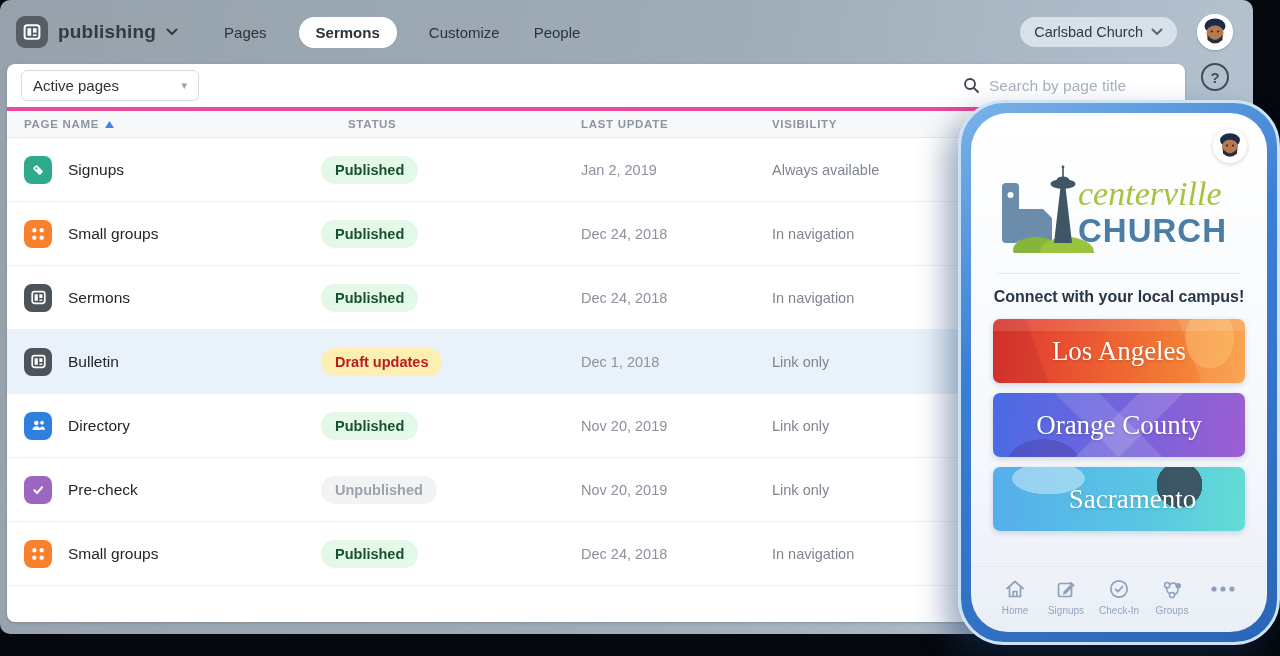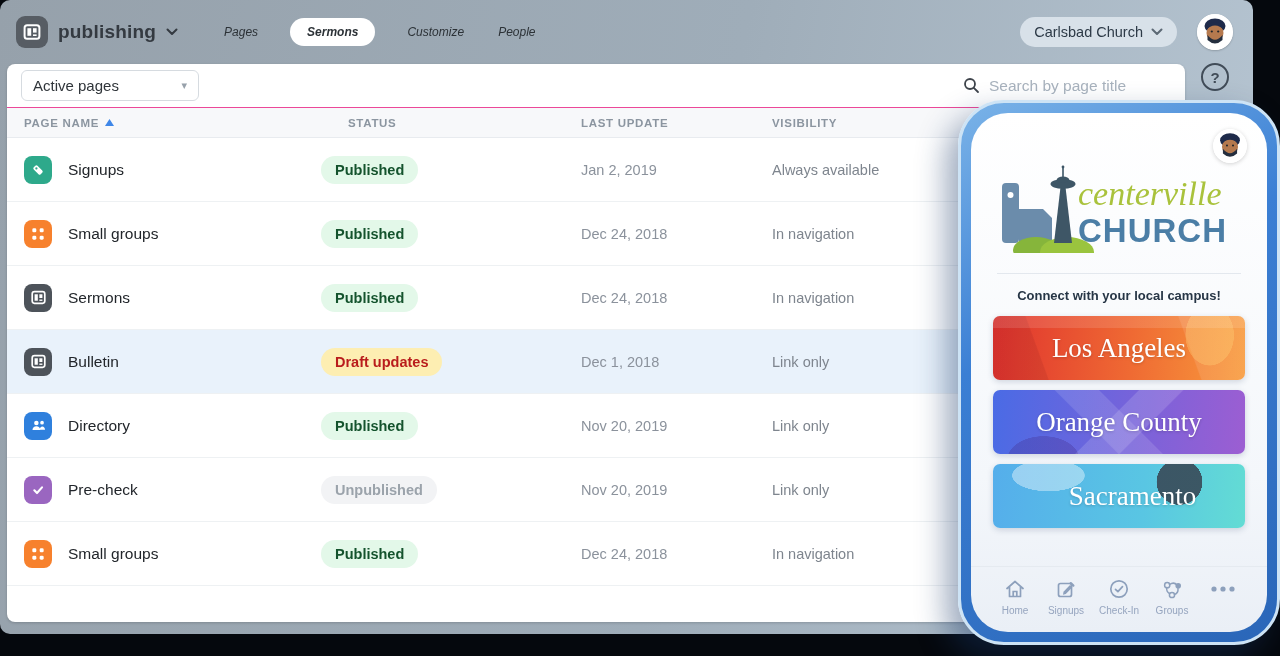--- a/index.html
+++ b/index.html
@@ -16,21 +16,21 @@
     background:linear-gradient(100deg,#96a1ab 0%,#9fadb9 55%,#b7c6d3 100%);
   }
   
   .topbar{ height:64px; display:flex; align-items:center; padding:0 20px 0 16px; }
   .brand{ display:flex; align-items:center; gap:10px; }
   .app-logo{ width:32px; height:32px; border-radius:9px; background:#575d64;
     display:flex; align-items:center; justify-content:center; }
   .wordmark{ font-size:19px; font-weight:700; color:#343a41; letter-spacing:.2px; }
   .chev{ width:12px; height:8px; }
   .tabs{ display:flex; align-items:center; gap:30px; margin-left:44px; }
-  .tab{ font-size:12px; color:#2c3237; cursor:pointer; padding:7px 2px;font-style:italic; }
+  .tab{ font-size:15px; color:#2c3237; cursor:pointer; padding:7px 2px; }
   .tab.active{ background:#fff; border-radius:18px; padding:7px 17px; font-weight:700; }
   .top-right{ margin-left:auto; display:flex; align-items:center; gap:20px; }
   .org-pill{ background:#d8e1e9; border-radius:16px; padding:7px 14px; display:flex;
     align-items:center; gap:8px; font-size:14.5px; color:#2d3a47; cursor:pointer; }
   .avatar{ width:36px; height:36px; border-radius:50%; background:#fff;
     box-shadow:0 1px 2px rgba(0,0,0,.2); overflow:hidden; }
   
   .help-btn{ position:absolute; left:1201px; top:63px; width:28px; height:28px;
     border-radius:50%; border:2px solid #414c58; color:#414c58; font-size:15px;
     font-weight:700; display:flex; align-items:center; justify-content:center; cursor:pointer; }
@@ -41,21 +41,21 @@
   .select{ width:178px; height:31px; border:1px solid #d6dbe0; border-radius:6px;
     display:flex; align-items:center; justify-content:space-between; padding:0 11px;
     font-size:15px; color:#30353a; cursor:pointer; background:#fff;text-align:right; }
   .select .caret{ color:#98a1ab; font-size:11px; }
   .search{ margin-left:auto; width:236px; height:43px; display:flex; align-items:center;
     gap:9px; padding-left:14px; }
   .search input{ border:none; outline:none; background:transparent; font-size:15.5px;
     color:#30353a; width:185px; font-family:inherit; }
   .search input::placeholder{ color:#a8b2bd; }
   
-  .thead{ height:31px; background:#f7f8fa; border-top:1px solid #ec4899;
+  .thead{ height:31px; background:#f7f8fa; border-top:4px solid #ec4899;
     border-bottom:1px solid #e8ebef; display:grid;
     grid-template-columns:314px 246px 191px auto; align-items:center;
     font-size:11.5px; font-weight:700; letter-spacing:.7px; color:#8b95a0;
     text-transform:uppercase; }
   .thead .c1{ padding-left:17px; display:flex; align-items:center; gap:6px; }
   .thead .c2{ padding-left:27px; } .thead .c3{ padding-left:14px; } .thead .c4{ padding-left:14px; }
   .row{ height:64px; display:grid; grid-template-columns:314px 246px 191px auto;
     align-items:center; border-bottom:1px solid #eef1f3; cursor:pointer; background:#fff; }
   .row-highlighted{ background:#e9f2fb; }
   .cell-name{ padding-left:17px; display:flex; align-items:center; gap:16px;
@@ -77,21 +77,21 @@
     border-radius:46px; border:3px solid #cde3f5;
     background:linear-gradient(150deg,#7ab3e8 0%,#3b7fd4 38%,#2a66b8 100%);
     box-shadow:-12px 14px 30px rgba(22,52,100,.42); }
   .phone{ position:absolute; inset:10px; border-radius:37px; overflow:hidden;
     background:linear-gradient(180deg,#ffffff 0%,#f4f7fb 70%,#eaeff6 100%);
     display:flex; flex-direction:column; }
   .phone-avatar{ position:absolute; top:16px; right:20px; width:34px; height:34px;
     border-radius:50%; background:#fff; box-shadow:0 1px 4px rgba(0,0,0,.18); overflow:hidden; }
   .logo-wrap{ margin:36px auto 0; }
   .divider{ margin:16px 26px 0; border-top:1px solid #e3e8ee; }
-  .tagline{ margin-top:14px; text-align:center; font-size:13px; font-weight:700; color:#273646; }
+  .tagline{ margin-top:14px; text-align:center; font-size:16px; font-weight:700; color:#273646; }
   .campus-list{ margin-top:13px; padding:0 22px; display:flex; flex-direction:column; gap:10px; }
   .campus{ position:relative; height:64px; border-radius:7px; overflow:hidden;
     display:flex; align-items:center; justify-content:center; cursor:pointer;
     box-shadow:0 2px 6px rgba(30,50,90,.18); }
   .campus .label{ position:relative; z-index:2; font-family:"Liberation Serif","DejaVu Serif",serif;
     font-size:27px; color:#fff; text-shadow:0 1px 3px rgba(0,0,0,.2); }
   .campus-la{ background:linear-gradient(95deg,#e0332e 0%,#ef6a33 55%,#f89b3c 100%); }
   .campus-oc{ background:linear-gradient(95deg,#4a6be5 0%,#7763da 55%,#9c5ed2 100%); }
   .campus-sac{ background:linear-gradient(95deg,#55aeeb 0%,#59c6e3 60%,#63dcd4 100%);padding-left:27px; }
   .campus-la .art{ position:absolute; inset:0; background:

